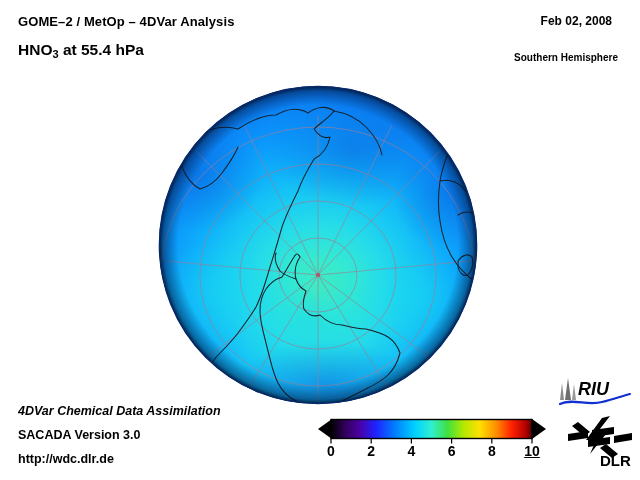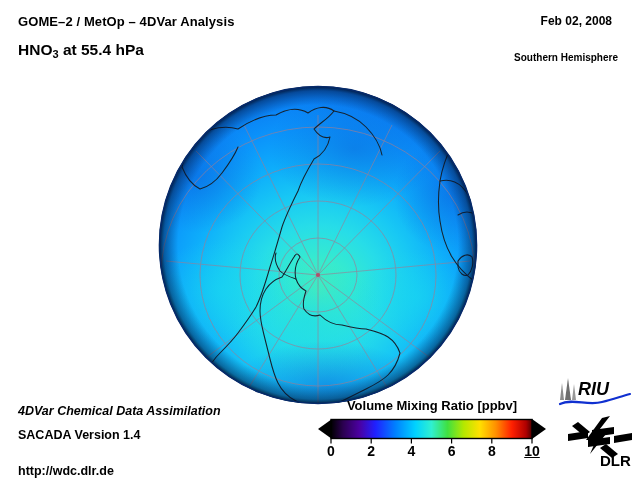--- a/index.html
+++ b/index.html
@@ -75,21 +75,21 @@
   
   .footer-line {
     position: absolute;
     left: 18px;
     font-size: 12.5px;
     font-weight: bold;
     white-space: nowrap;
   }
   #footer-line-0 { top: 404px; font-style: italic; }
   #footer-line-1 { top: 428px; }
-  #footer-line-2 { top: 452px; margin-top: 12px; }
+  #footer-line-2 { top: 452px; }
 
   
   #colorbar-block {
     position: absolute;
     left: 312px;
     top: 398px;
     width: 240px;
     height: 70px;
   }
   #colorbar-title {
@@ -261,25 +261,24 @@
     </g>
 
     <circle cx="160" cy="160" r="159" fill="url(#limbShade)"></circle>
     <circle cx="160" cy="160" r="158.5" fill="none" stroke="#062a6b" stroke-width="1.6"></circle>
 
     <circle cx="160" cy="190" r="2.1" fill="#b0506a"></circle>
   </svg>
 </div>
 
 <div class="footer-line" id="footer-line-0">4DVar Chemical Data Assimilation</div>
-<div class="footer-line" id="footer-line-1">SACADA Version 1.4</div>
+<div class="footer-line" id="footer-line-1">SACADA Version 3.0</div>
 <div class="footer-line" id="footer-line-2">http://wdc.dlr.de</div>
 
 <div id="colorbar-block">
-  <div id="colorbar-title">Volume Mixing Ratio [ppbv]</div>
   <svg id="colorbar-svg" viewBox="0 0 240 28" preserveAspectRatio="none" xmlns="http://www.w3.org/2000/svg">
     <defs>
       <linearGradient id="cbGrad" x1="0" y1="0" x2="1" y2="0">
           <stop offset="0%" stop-color="#000000"></stop>
           <stop offset="6%" stop-color="#2b0050"></stop>
           <stop offset="14.000000000000002%" stop-color="#4b00a0"></stop>
           <stop offset="22%" stop-color="#2020ff"></stop>
           <stop offset="32%" stop-color="#0080ff"></stop>
           <stop offset="42%" stop-color="#00d2ff"></stop>
           <stop offset="50%" stop-color="#30f0d0"></stop>

